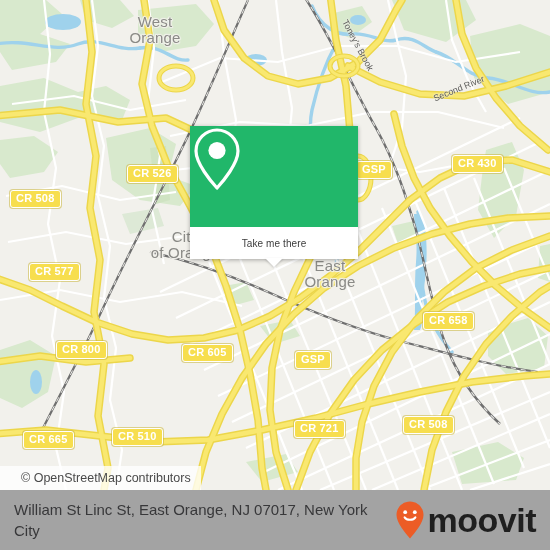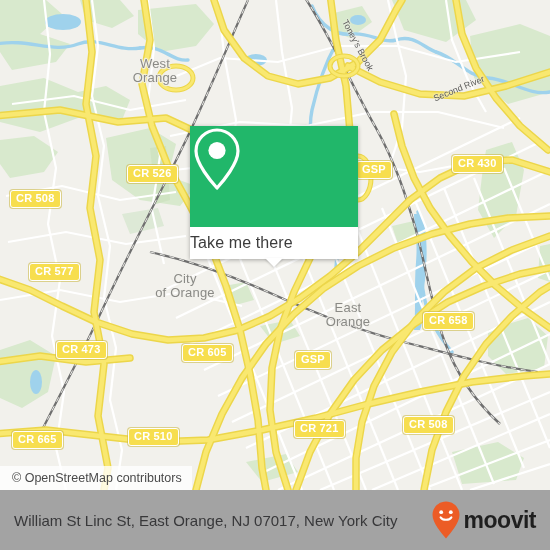--- a/index.html
+++ b/index.html
@@ -40,21 +40,21 @@
     font-weight: 400;
     text-align: center;
     white-space: pre;
     line-height: 1.05;
     text-shadow:
        1px 0 1px #f2f1ec, -1px 0 1px #f2f1ec,
        0 1px 1px #f2f1ec, 0 -1px 1px #f2f1ec,
        1px 1px 1px #f2f1ec, -1px -1px 1px #f2f1ec;
     pointer-events: none;
   }
-  .label-city { font-size: 13px; letter-spacing: .2px; margin-top: 43px; }
+  .label-city { font-size: 15px; letter-spacing: .2px; }
   .label-water {
     position:absolute;
     color:#5d5d5b;
     font-size: 9px;
     white-space: pre;
     text-shadow: 0 0 2px #f2f1ec, 0 0 2px #f2f1ec;
   }
 
   
   .shield {
@@ -87,22 +87,23 @@
     background: #21b76a;
     display: flex;
     align-items: center;
     justify-content: center;
   }
   #popup-footer {
     height: 32px;
     background: #ffffff;
     display: flex;
     align-items: center;
+    justify-content: center;
     color: #3c3c3c;
-    font-size: 16px;
+    font-size: 10px;
     letter-spacing: .1px;
   }
   #popup-tail {
     position: absolute;
     left: 50%;
     bottom: -8px;
     margin-left: -9px;
     width: 0; height: 0;
     border-left: 9px solid transparent;
     border-right: 9px solid transparent;
@@ -111,21 +112,21 @@
   }
 
   
   #attribution {
     position: absolute;
     left: 0;
     top: 466px;
     height: 24px;
     display: flex;
     align-items: center;
-    padding-left: 12px;
+    padding-left: 21px;
     padding-right: 10px;
     background: rgba(255,255,255,.78);
     color: #4a4a4a;
     font-size: 12.5px;
   }
 
   
   #footer {
     position: absolute;
     left: 0;
@@ -146,21 +147,21 @@
     max-width: 400px;
   }
   #brand {
     display: flex;
     align-items: center;
     gap: 3px;
     flex: 0 0 auto;
   }
   #brand-word {
     color: #1f1f1f;
-    font-size: 23px;
+    font-size: 34px;
     font-weight: 700;
     letter-spacing: -0.5px;
     line-height: 35px;
   }
 </style>
 </head>
 <body>
 
 <div id="app">
 
@@ -322,39 +323,39 @@
           <path d="M318,240 C330,236 342,242 346,252"></path>
         </g>
 
       </g>
     </svg>
 
     <div class="map-label label-city" style="left:155px; top:14px; width:90px; margin-left:-45px;">West
 Orange</div>
     <div class="map-label label-city" style="left:185px; top:229px; width:110px; margin-left:-55px;">City
 of Orange</div>
-    <div class="map-label label-city" style="left:348px; top:258px; width:90px; margin-left:-45px;">East
+    <div class="map-label label-city" style="left:330px; top:258px; width:90px; margin-left:-45px;">East
 Orange</div>
 
     <div class="label-water" style="left:349px; top:18px; transform: rotate(62deg); transform-origin: 0 0;">Toney's Brook</div>
     <div class="label-water" style="left:432px; top:94px; transform: rotate(-22deg); transform-origin: 0 0;">Second River</div>
 
     <div class="shield" style="left:127px; top:165px;">CR 526</div>
     <div class="shield" style="left:10px; top:190px;">CR 508</div>
     <div class="shield" style="left:29px; top:263px;">CR 577</div>
     <div class="shield" style="left:356px; top:161px;">GSP</div>
     <div class="shield" style="left:452px; top:155px;">CR 430</div>
     <div class="shield" style="left:423px; top:312px;">CR 658</div>
-    <div class="shield" style="left:56px; top:341px;">CR 473</div>
+    <div class="shield" style="left:56px; top:341px;">CR 800</div>
     <div class="shield" style="left:182px; top:344px;">CR 605</div>
     <div class="shield" style="left:295px; top:351px;">GSP</div>
     <div class="shield" style="left:294px; top:420px;">CR 721</div>
     <div class="shield" style="left:403px; top:416px;">CR 508</div>
-    <div class="shield" style="left:128px; top:428px;">CR 510</div>
-    <div class="shield" style="left:12px; top:431px;">CR 665</div>
+    <div class="shield" style="left:112px; top:428px;">CR 510</div>
+    <div class="shield" style="left:23px; top:431px;">CR 665</div>
 
     <div id="popup">
       <div id="popup-image">
         <svg width="54" height="66" viewBox="0 0 54 66">
           <path d="M27,4 C15.4,4 6,13.4 6,25 C6,37.5 21,55.5 27,62 C33,55.5 48,37.5 48,25 C48,13.4 38.6,4 27,4 Z" fill="none" stroke="#ffffff" stroke-width="3.2" stroke-linejoin="round"></path>
           <circle cx="27" cy="24.5" r="8.6" fill="#ffffff"></circle>
         </svg>
       </div>
       <div id="popup-footer">
         <span>Take me there</span>

